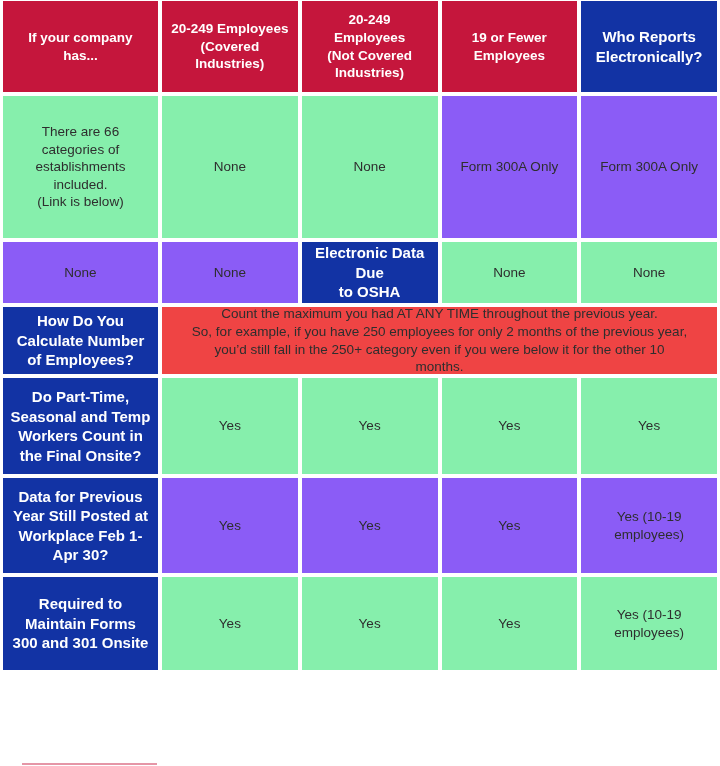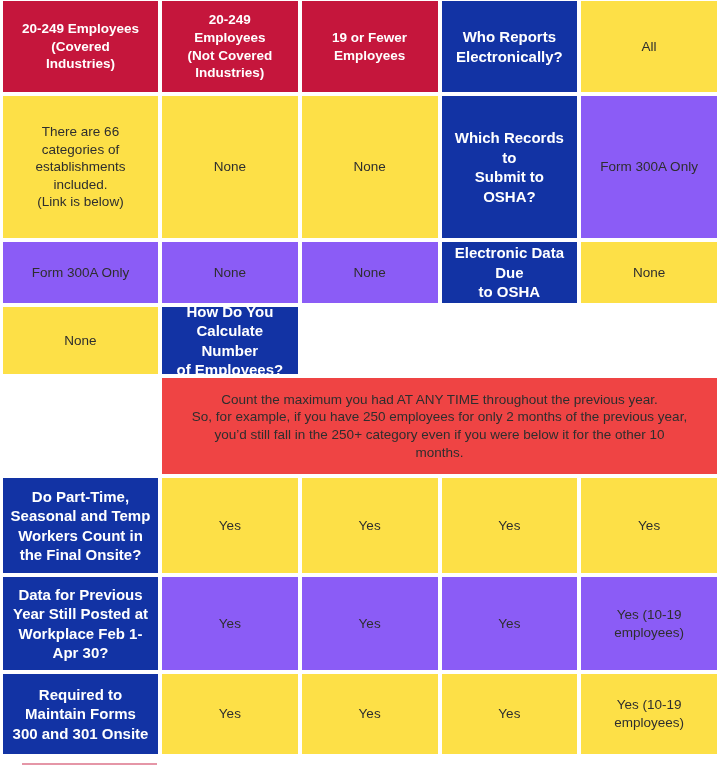--- a/index.html
+++ b/index.html
@@ -45,63 +45,62 @@
     color: #ffffff;
     font-weight: bold;
     font-size: 15px;
     padding: 4px 6px;
   }
   .data-cell {
     color: #2e2e2e;
     font-size: 13.5px;
     font-weight: 400;
   }
-  .bg-dark  { background: #fde047; }
+  .bg-dark  { background: #86efac; }
   .bg-light { background: #8b5cf6; }
   .bg-span  { background: #ef4444; }
   .span-cell { grid-column: 2 / 6; }
   .bottom-accent {
     position: absolute;
     left: 22px;
     bottom: 1px;
     width: 135px;
     height: 2px;
     background: #C5163C;
     opacity: 0.45;
   }
 </style>
 </head>
 <body>
 
 <div class="page">
   <div class="osha-table">
 
+    <div class="cell header-cell">If your company
+has...</div>
     <div class="cell header-cell">20-249 Employees
 (Covered
 Industries)</div>
     <div class="cell header-cell">20-249
 Employees
 (Not Covered
 Industries)</div>
     <div class="cell header-cell">19 or Fewer
 Employees</div>
 
     <div class="cell label-cell">Who Reports
 Electronically?</div>
-    <div class="cell data-cell bg-dark">All</div>
     <div class="cell data-cell bg-dark">There are 66
 categories of
 establishments
 included.
 (Link is below)</div>
     <div class="cell data-cell bg-dark">None</div>
     <div class="cell data-cell bg-dark">None</div>
 
-    <div class="cell label-cell">Which Records to
-Submit to OSHA?</div>
     <div class="cell data-cell bg-light">Form 300A Only</div>
     <div class="cell data-cell bg-light">Form 300A Only</div>
     <div class="cell data-cell bg-light">None</div>
     <div class="cell data-cell bg-light">None</div>
 
     <div class="cell label-cell">Electronic Data Due
 to OSHA</div>
     <div class="cell data-cell bg-dark">None</div>
     <div class="cell data-cell bg-dark">None</div>
 

